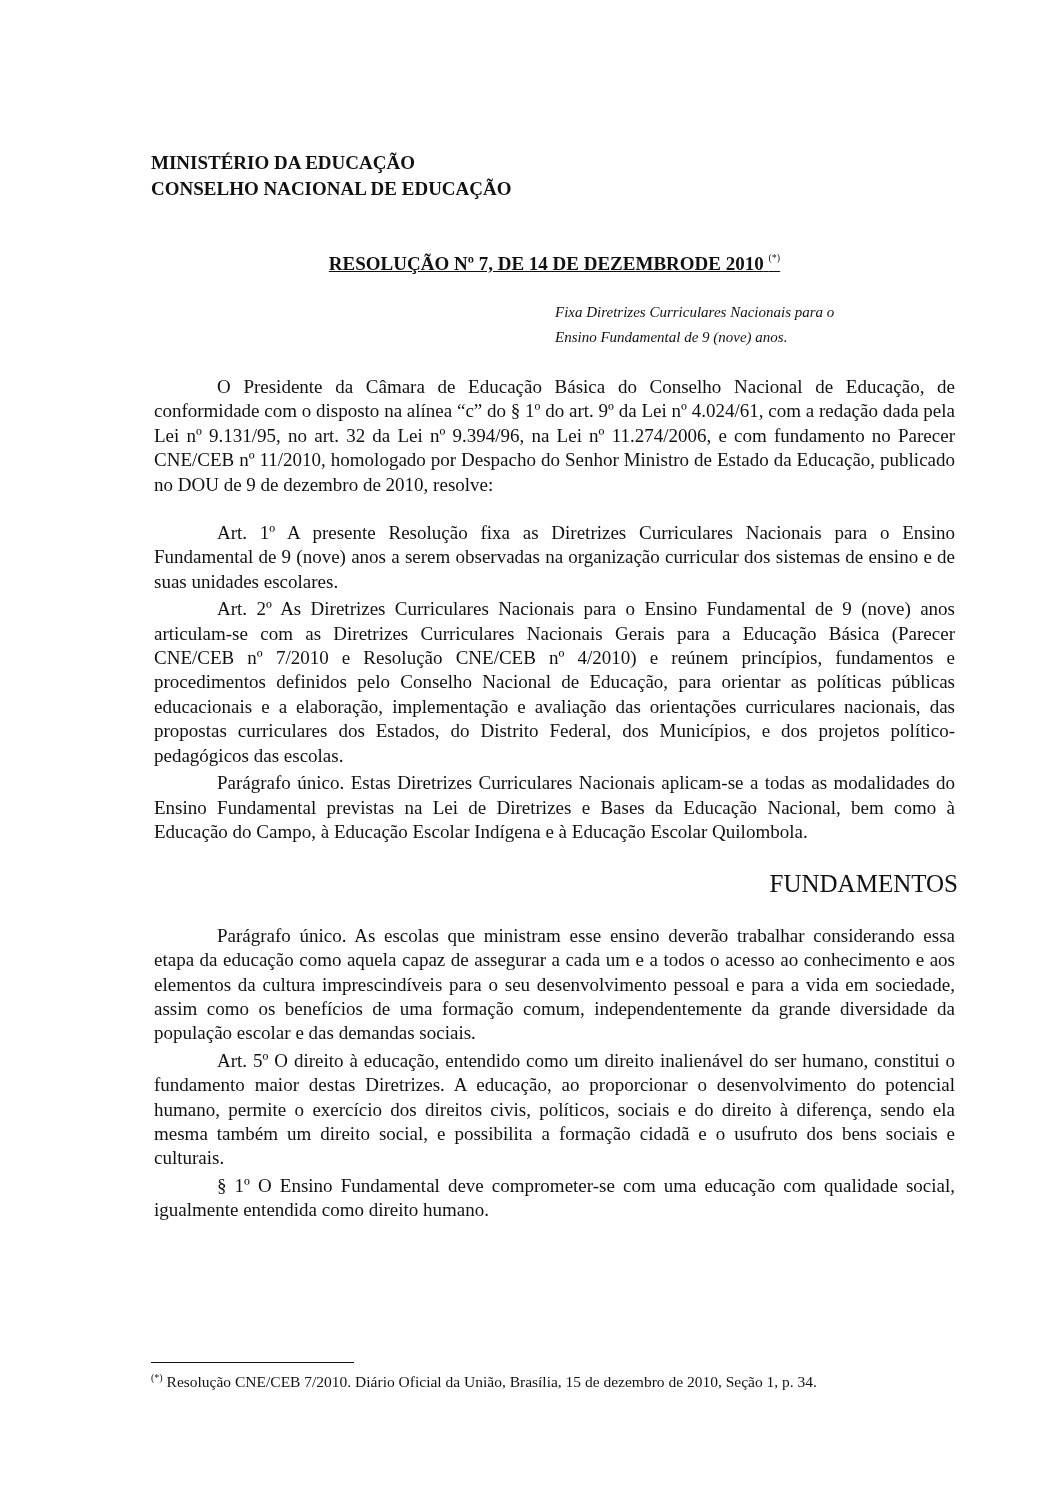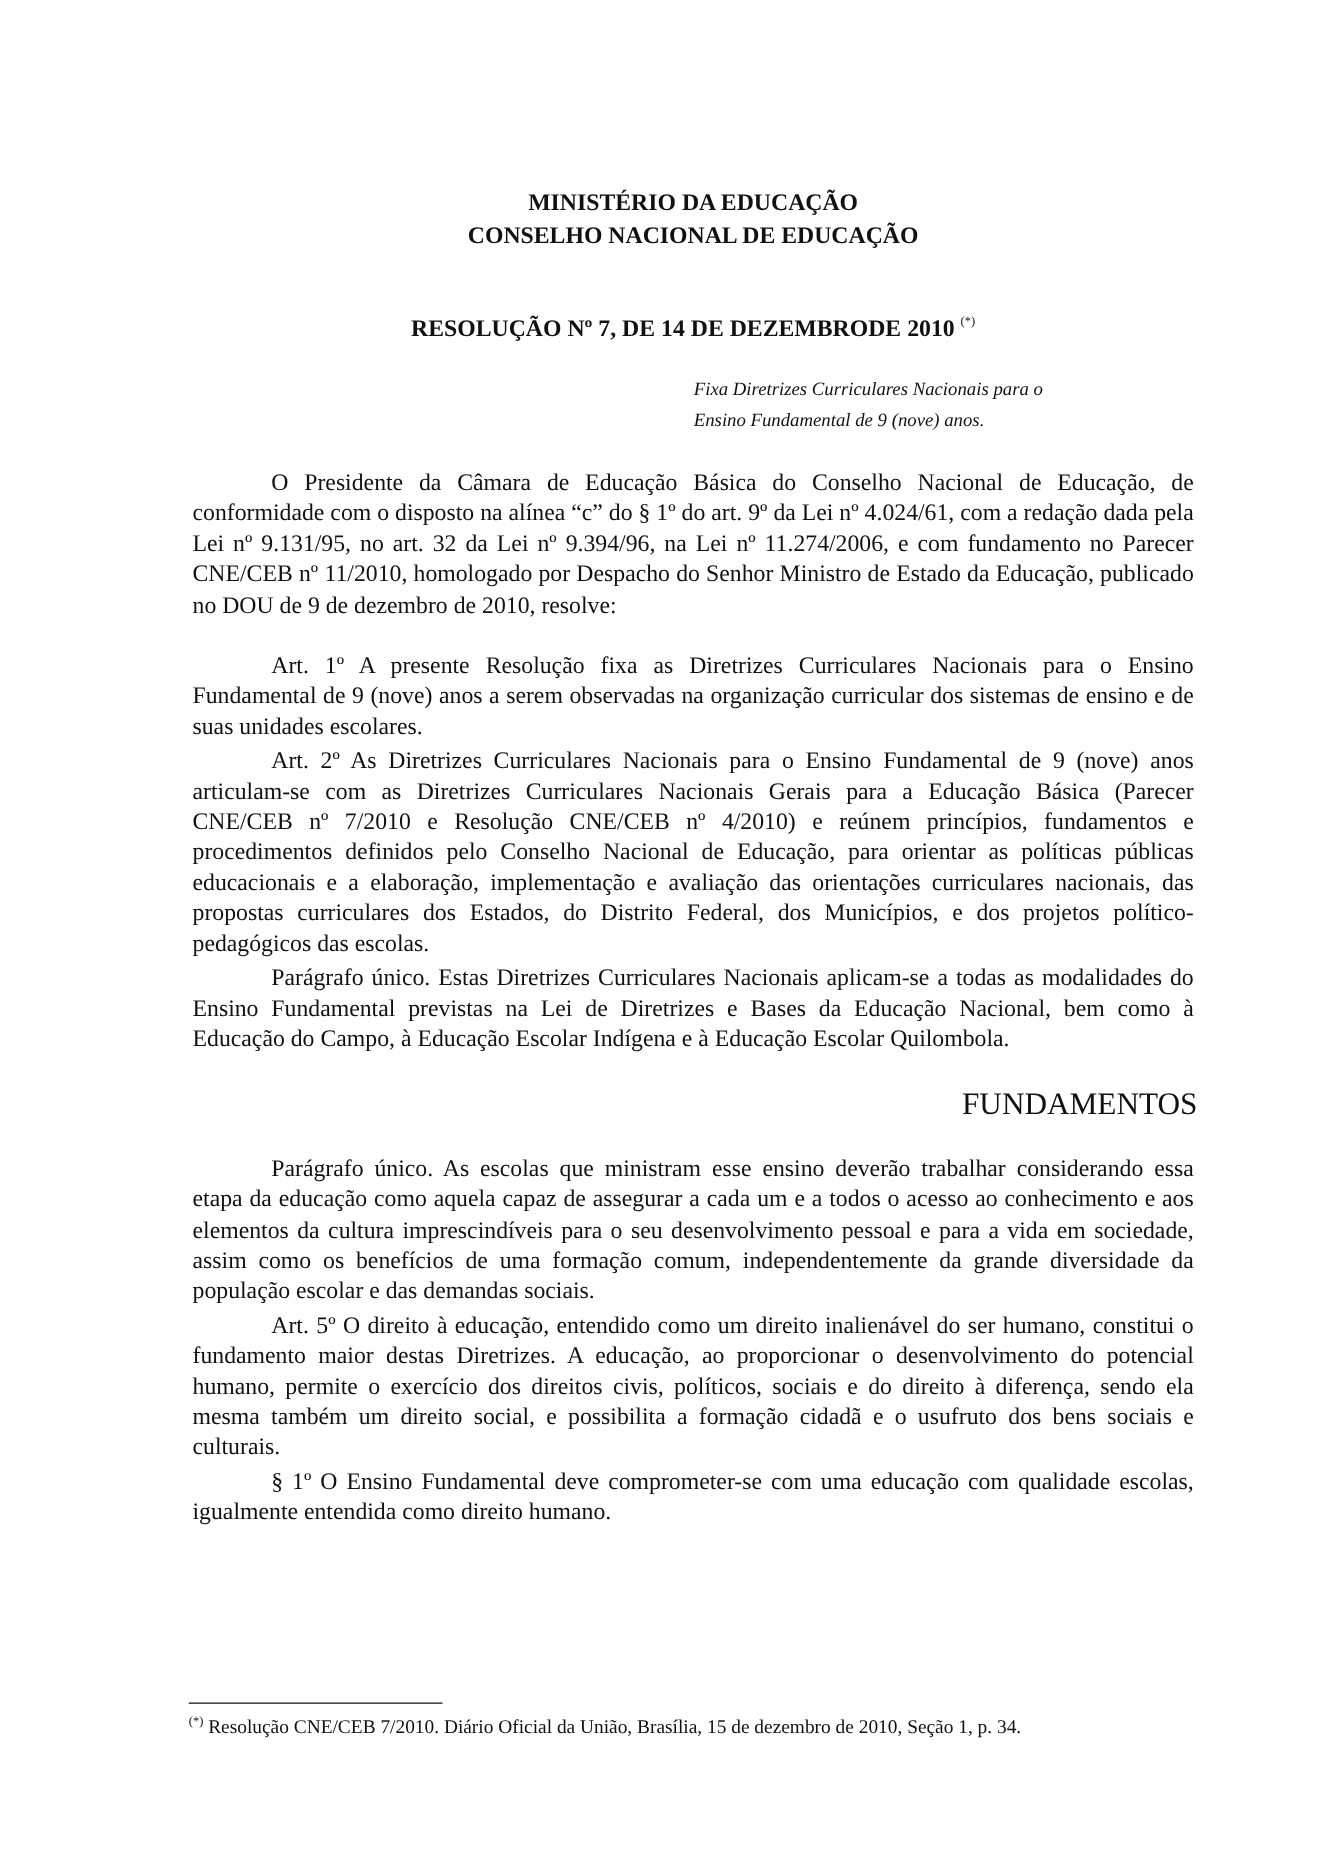--- a/index.html
+++ b/index.html
@@ -1,22 +1,22 @@
 <!DOCTYPE html>
 <html><head>
   <meta charset="utf-8">
   <style>
     html, body { margin: 0; padding: 0; background: #ffffff; }
     body {
       width: 1058px; height: 1497px; position: relative; overflow: hidden;
       font-family: "Liberation Serif", "DejaVu Serif", serif; color: #111;
     }
     .page { position: absolute; left: 151px; top: 0; width: 807px; }
-    .header { position: absolute; top: 150px; left: 0; width: 807px; text-align: center; font-weight: bold; font-size: 19px; line-height: 26px; }
-    .title { position: absolute; top: 252px; left: 0; width: 807px; text-align: center; font-weight: bold; font-size: 19px; }
+    .header { position: absolute; top: 150px; left: 0; width: 807px; text-align: left; font-weight: bold; font-size: 19px; line-height: 26px; }
+    .title { position: absolute; top: 252px; left: 0; width: 807px; text-align: center; font-weight: bold; font-size: 19px; text-decoration: underline; }
     .title sup { font-size: 10px; font-weight: normal; vertical-align: 9px; }
     .ementa { position: absolute; top: 300px; left: 404px; width: 410px; font-style: italic; font-size: 15px; line-height: 25px; }
     .body { position: absolute; top: 372px; left: 0; width: 807px; font-size: 19px; line-height: 24.4px; text-align: justify; }
     .body p { margin: 3px; text-indent: 63px; }
     .body p.gap { margin-top: 24px; }
     .section-heading { text-align: right; margin: 28px 0 27px 0; font-size: 25px; text-indent: 0 !important; }
     .footnote-rule { position: absolute; top: 1362px; left: 0; width: 203px; border-top: 1px solid #111; }
     .footnote { position: absolute; top: 1372px; left: 0; width: 807px; font-size: 15.5px; }
     .footnote sup { font-size: 10px; vertical-align: 6px; }
   </style>
@@ -40,20 +40,20 @@
   </div>
 
   <div class="body">
     <p>O Presidente da Câmara de Educação Básica do Conselho Nacional de Educação, de conformidade com o disposto na alínea “c” do § 1º do art. 9º da Lei nº 4.024/61, com a redação dada pela Lei nº 9.131/95, no art. 32 da Lei nº 9.394/96, na Lei nº 11.274/2006, e com fundamento no Parecer CNE/CEB nº 11/2010, homologado por Despacho do Senhor Ministro de Estado da Educação, publicado no DOU de 9 de dezembro de 2010, resolve:</p>
     <p class="gap">Art. 1º A presente Resolução fixa as Diretrizes Curriculares Nacionais para o Ensino Fundamental de 9 (nove) anos a serem observadas na organização curricular dos sistemas de ensino e de suas unidades escolares.</p>
     <p>Art. 2º As Diretrizes Curriculares Nacionais para o Ensino Fundamental de 9 (nove) anos articulam-se com as Diretrizes Curriculares Nacionais Gerais para a Educação Básica (Parecer CNE/CEB nº 7/2010 e Resolução CNE/CEB nº 4/2010) e reúnem princípios, fundamentos e procedimentos definidos pelo Conselho Nacional de Educação, para orientar as políticas públicas educacionais e a elaboração, implementação e avaliação das orientações curriculares nacionais, das propostas curriculares dos Estados, do Distrito Federal, dos Municípios, e dos projetos político-pedagógicos das escolas.</p>
     <p>Parágrafo único. Estas Diretrizes Curriculares Nacionais aplicam-se a todas as modalidades do Ensino Fundamental previstas na Lei de Diretrizes e Bases da Educação Nacional, bem como à Educação do Campo, à Educação Escolar Indígena e à Educação Escolar Quilombola.</p>
     <div class="section-heading">FUNDAMENTOS</div>
     <p>Parágrafo único. As escolas que ministram esse ensino deverão trabalhar considerando essa etapa da educação como aquela capaz de assegurar a cada um e a todos o acesso ao conhecimento e aos elementos da cultura imprescindíveis para o seu desenvolvimento pessoal e para a vida em sociedade, assim como os benefícios de uma formação comum, independentemente da grande diversidade da população escolar e das demandas sociais.</p>
     <p>Art. 5º O direito à educação, entendido como um direito inalienável do ser humano, constitui o fundamento maior destas Diretrizes. A educação, ao proporcionar o desenvolvimento do potencial humano, permite o exercício dos direitos civis, políticos, sociais e do direito à diferença, sendo ela mesma também um direito social, e possibilita a formação cidadã e o usufruto dos bens sociais e culturais.</p>
-    <p>§ 1º O Ensino Fundamental deve comprometer-se com uma educação com qualidade escolas, igualmente entendida como direito humano.</p>
+    <p>§ 1º O Ensino Fundamental deve comprometer-se com uma educação com qualidade social, igualmente entendida como direito humano.</p>
   </div>
 
   <div class="footnote-rule"></div>
   <div class="footnote">
     <sup>(*)</sup><span> Resolução CNE/CEB 7/2010. Diário Oficial da União, Brasília, 15 de dezembro de 2010, Seção 1, p. 34.</span>
   </div>
 </div>
 
 </body></html>

